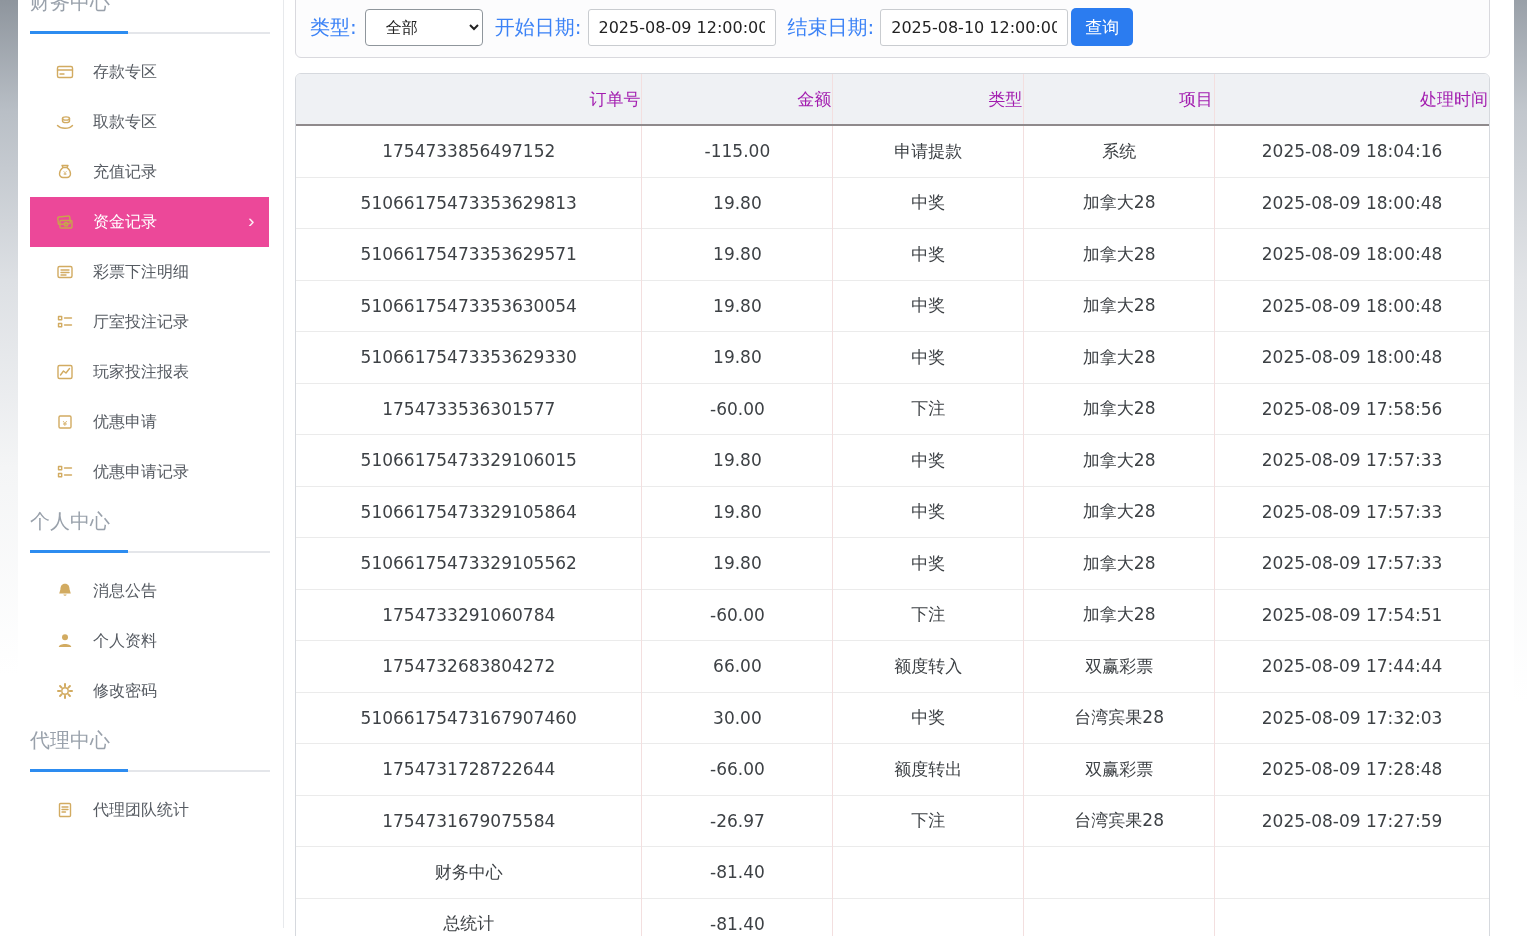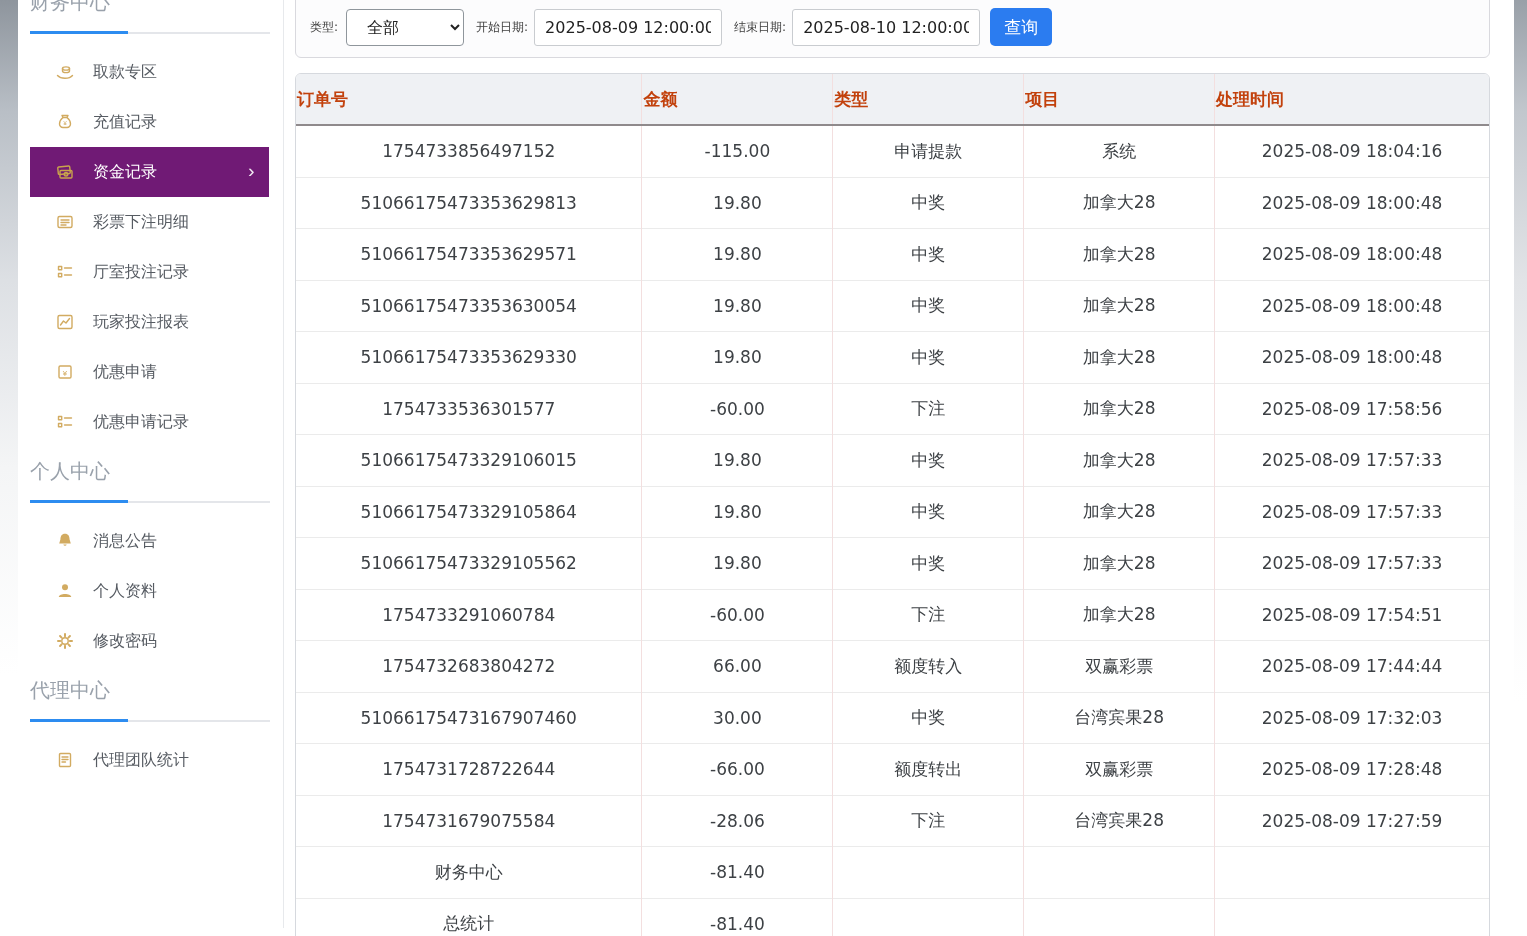--- a/index.html
+++ b/index.html
@@ -20,60 +20,70 @@
   .section:first-child .section-title { margin-top:-8px; }
   .title-underline { position:relative; margin:16px 13px 0 10px; height:2px; background:#e4e6ea; }
   .title-underline::before { content:""; position:absolute; left:0; top:-1px; height:3px; width:98px; background:#2d8cf0; }
   .items { margin-top:13px; }
   .item { display:flex; align-items:center; height:50px; margin:0 14px 0 10px; padding-left:25px;
           box-sizing:border-box; color:#565b62; cursor:pointer; }
   .item .icon { width:20px; height:20px; color:#d2ab61; flex:0 0 20px; }
   .item .icon svg { width:20px; height:20px; display:block; stroke:currentColor; fill:none;
                     stroke-width:1.4; stroke-linecap:round; stroke-linejoin:round; }
   .item .label { margin-left:18px; font-size:16px; }
-  .item.active { background:#701a75; color:#ffffff; }
+  .item.active { background:#ec4899; color:#ffffff; }
   .item.active .icon { color:#c9a44c; }
   .item .chev { margin-left:auto; padding-right:12px; font-size:19px; color:rgba(255,255,255,.9); line-height:1; }
 
   
   .main { position:absolute; left:295px; top:0; width:1195px; }
 
   .filter-panel { height:78px; margin-top:-20px; box-sizing:border-box; background:#fcfcfd;
                   border:1px solid #d9d9de; border-radius:6px; display:flex; align-items:flex-end;
                   padding:0 14px 11px 14px; }
-  .flabel { font-size:12px; color:#404040; line-height:37px; white-space:nowrap; }
+  .flabel { font-size:20px; color:#3b82f6; line-height:37px; white-space:nowrap; }
   .type-select { width:118px; height:37px; margin-left:8px; font-size:16px; color:#222;
                  border:1px solid #8f969c; border-radius:4px; background:#fff; padding:0 16px; }
   .ml { margin-left:12px; }
   .date-input { width:188px; height:37px; box-sizing:border-box; margin-left:6px; font-size:16px;
                 color:#222; border:1px solid #c9ccd0; border-radius:3px; padding:0 10px;
                 font-family:"DejaVu Sans","Liberation Sans",sans-serif; }
-  .query-btn { margin-left:10px; width:62px; height:38px; background:#2b7cf0; color:#fff;
+  .query-btn { margin-left:3px; width:62px; height:38px; background:#2b7cf0; color:#fff;
                border:none; border-radius:5px; font-size:17px; cursor:pointer; }
 
   .table-panel { margin-top:15px; border:1px solid #d6d9de; border-radius:6px; overflow:hidden; background:#fff; }
   table.records { width:100%; border-collapse:collapse; table-layout:fixed; }
-  .records th { height:48px; background:#eff1f4; font-size:17px; font-weight:bold; color:#c2410c;
-                border-bottom:2px solid #8f8a8c; text-align:left; }
+  .records th { height:48px; background:#eff1f4; font-size:17px; font-weight:normal; color:#a21caf;
+                border-bottom:2px solid #8f8a8c; text-align:right; }
   .records th + th, .records td + td { border-left:1px solid #f3dfdf; }
   .records td { height:48.5px; text-align:center; font-size:17px; color:#3d4145; }
   .records tbody tr + tr td { border-top:1px solid #ebebeb; }
 </style>
 </head>
 <body>
 
 <div class="page">
   <div class="edge-strip left"></div>
   <div class="edge-strip right"></div>
 
   <aside class="sidebar" id="sidebar">
       <div class="section">
         <div class="section-title">财务中心</div>
         <div class="title-underline"></div>
         <div class="items">
+          <div class="item">
+            <span class="icon">
+              <svg viewBox="0 0 20 20">
+                <rect x="2.5" y="4.5" width="15" height="11" rx="1.5"></rect>
+                <line x1="2.5" y1="8" x2="17.5" y2="8"></line>
+                <line x1="5" y1="12" x2="9" y2="12"></line>
+              </svg>
+            </span>
+            <span class="label">存款专区</span>
+          </div>
           <div class="item">
             <span class="icon">
               <svg viewBox="0 0 20 20">
                 <ellipse cx="11" cy="6.5" rx="3.5" ry="1.6"></ellipse>
                 <path d="M7.5 6.5 v2.5 c0 .9 1.6 1.6 3.5 1.6 s3.5 -.7 3.5 -1.6 V6.5"></path>
                 <path d="M2.5 13.5 c2 2.2 4 2.8 7.5 2.8 3.5 0 6 -1 7.5 -2.8"></path>
               </svg>
             </span>
             <span class="label">取款专区</span>
           </div>
@@ -330,21 +340,21 @@
             </tr>
             <tr>
               <td>1754731728722644</td>
               <td>-66.00</td>
               <td>额度转出</td>
               <td>双赢彩票</td>
               <td>2025-08-09 17:28:48</td>
             </tr>
             <tr>
               <td>1754731679075584</td>
-              <td>-28.06</td>
+              <td>-26.97</td>
               <td>下注</td>
               <td>台湾宾果28</td>
               <td>2025-08-09 17:27:59</td>
             </tr>
             <tr>
               <td>财务中心</td>
               <td>-81.40</td>
               <td></td>
               <td></td>
               <td></td>

